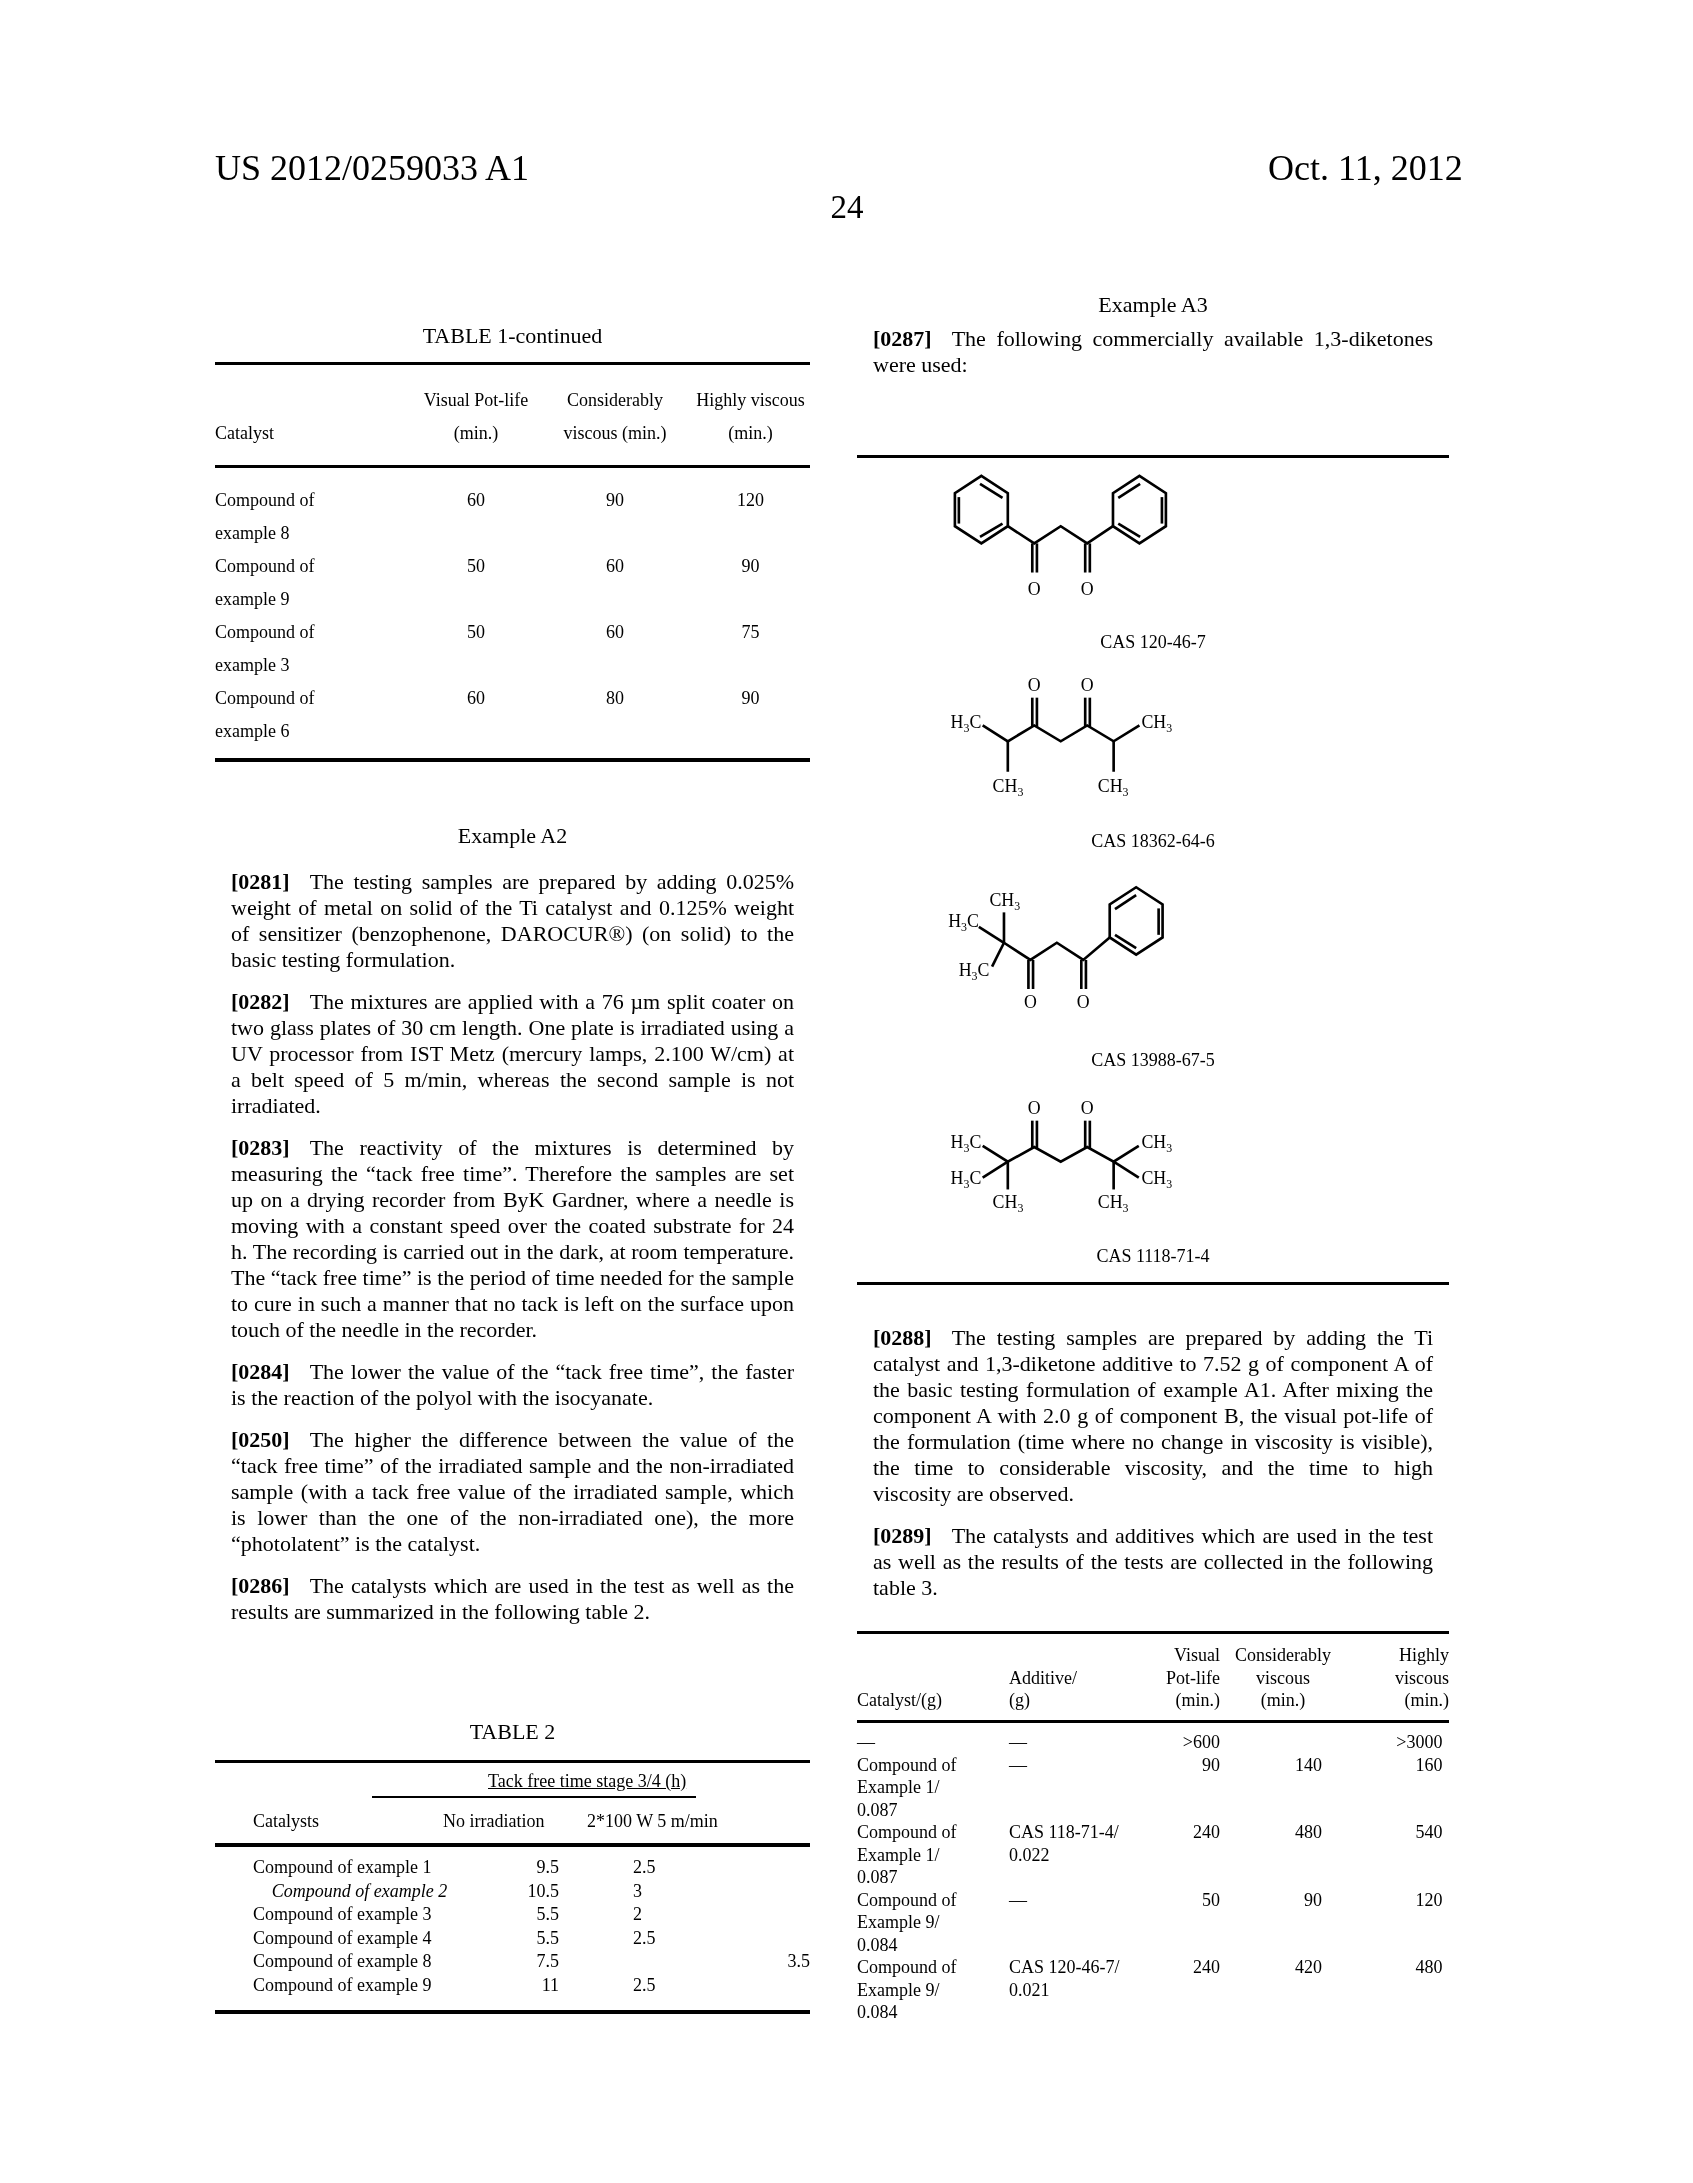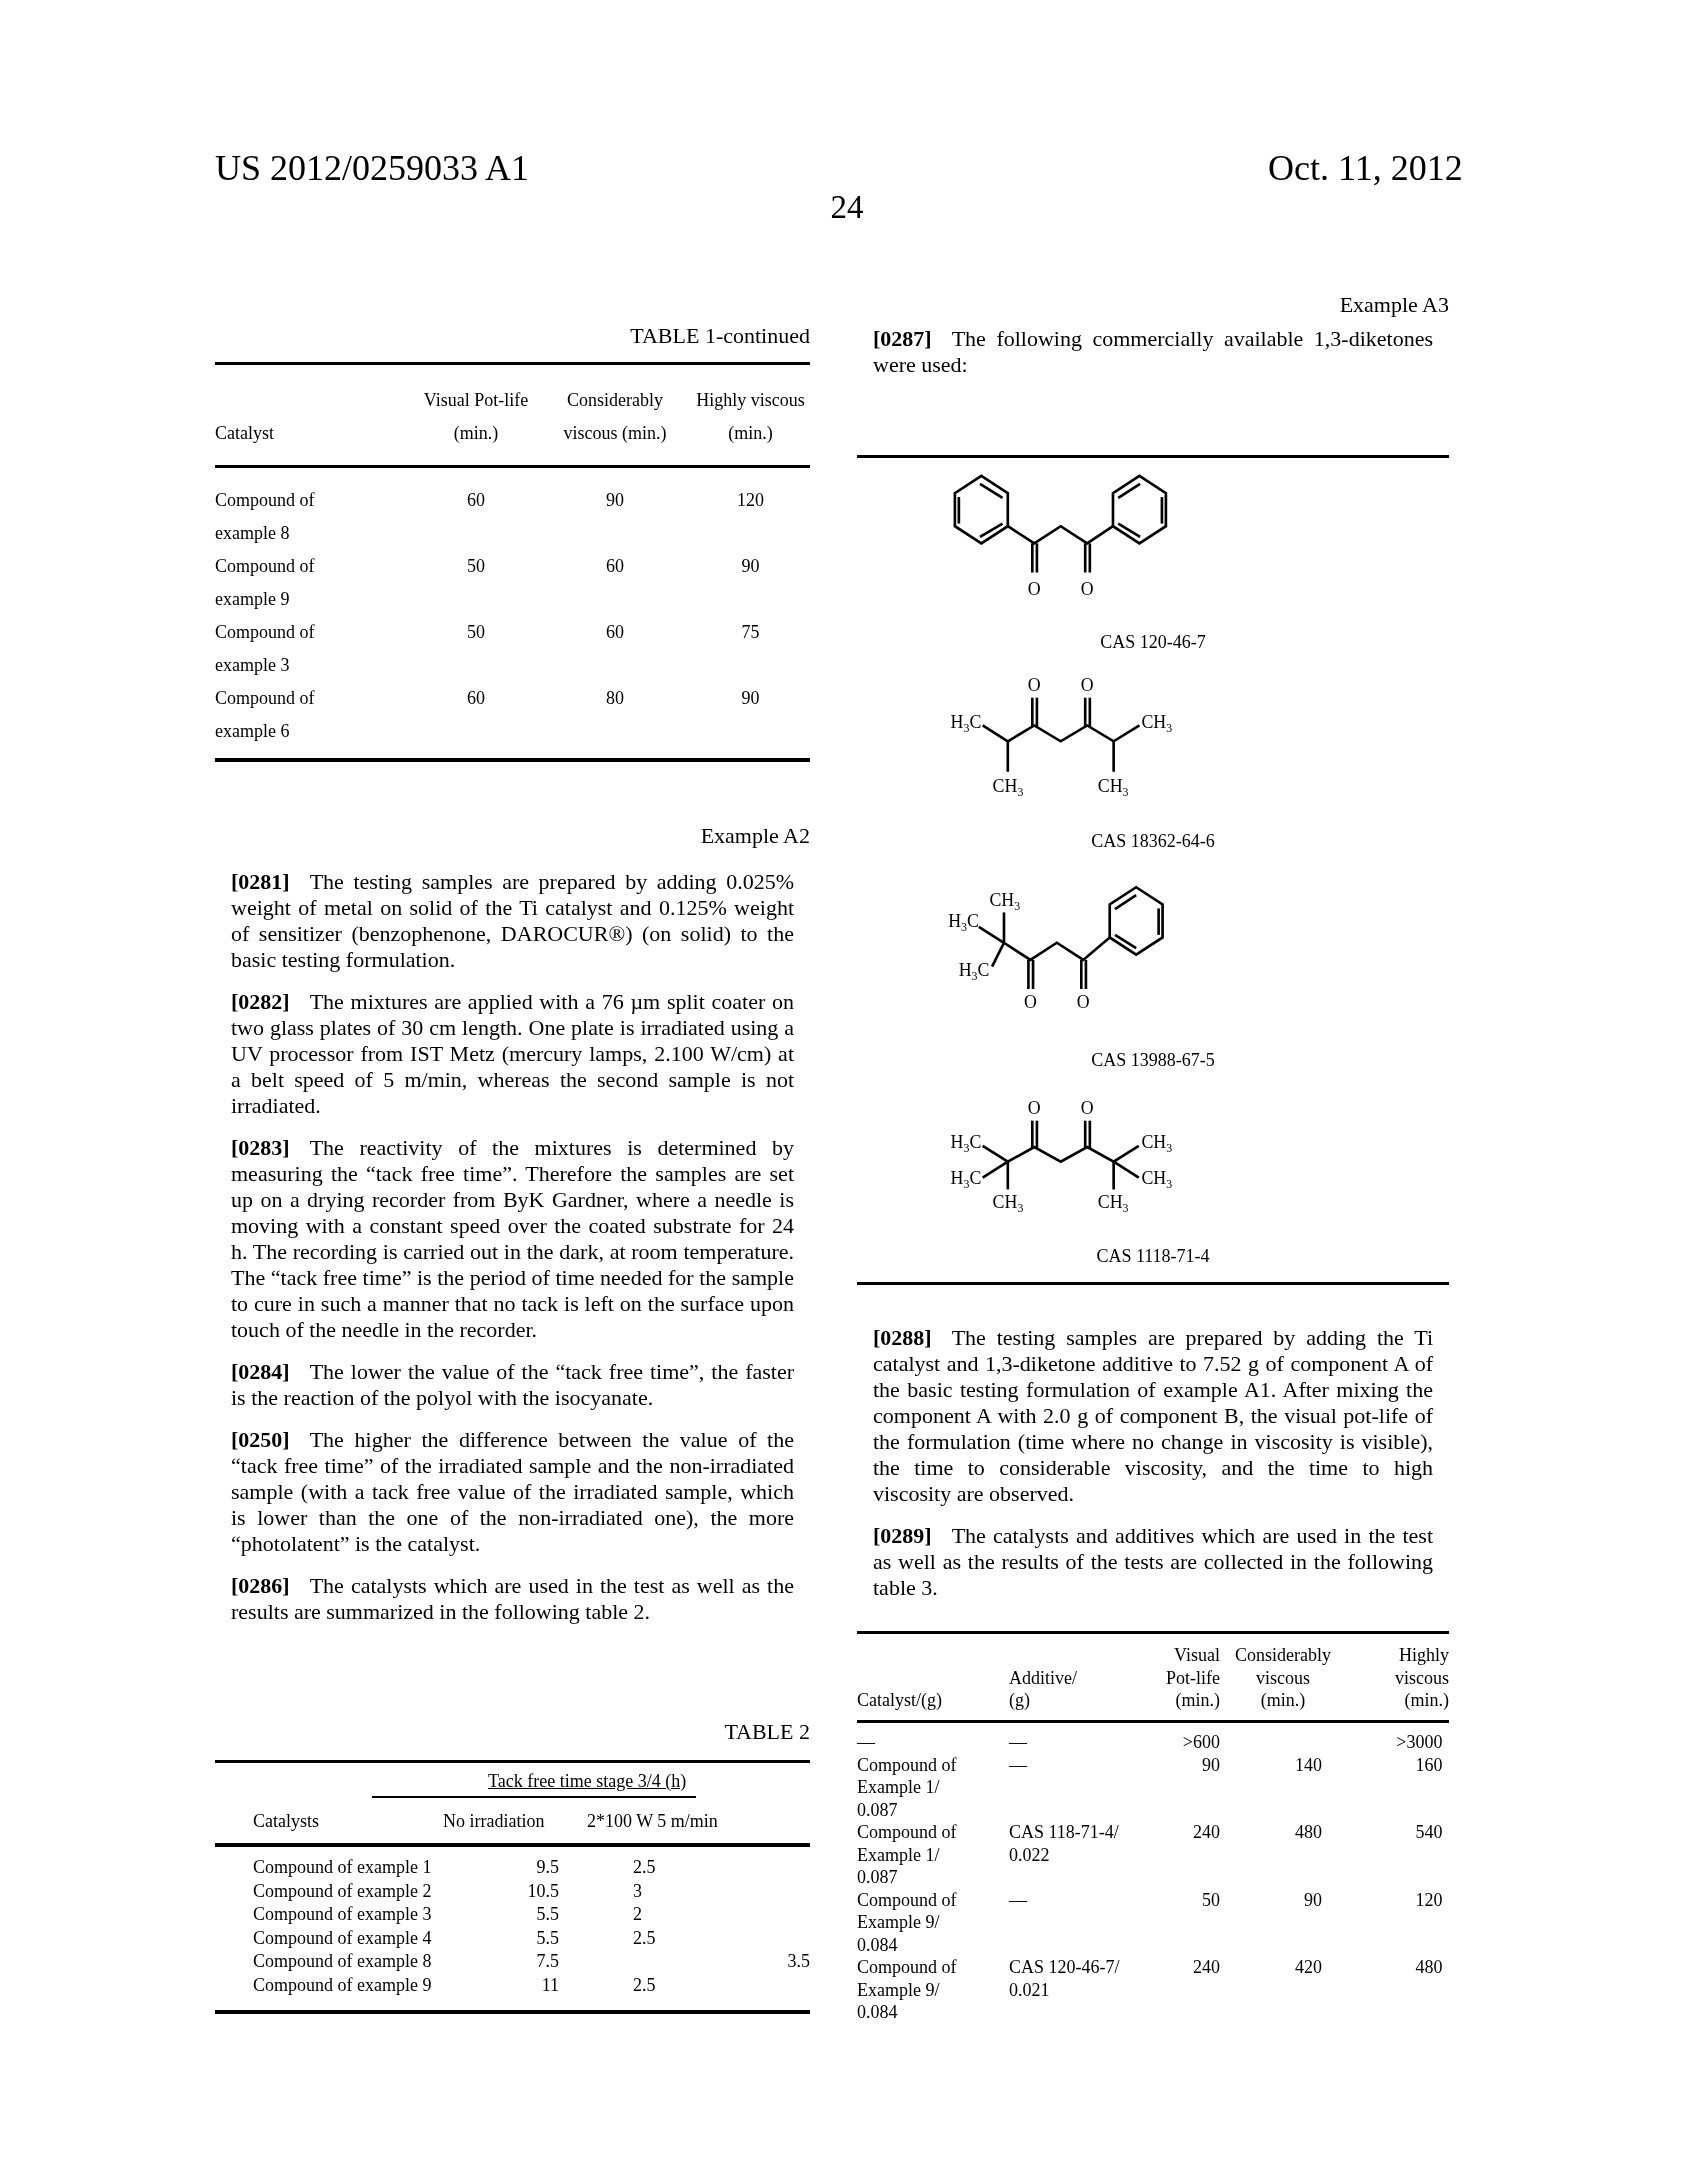--- a/index.html
+++ b/index.html
@@ -7,21 +7,21 @@
          font-family:"Liberation Serif", "DejaVu Serif", serif; color:#000; }
   .abs { position:absolute; }
   .hdr-left { left:215px; top:147px; font-size:36px; letter-spacing:0; }
   .hdr-right { left:1268px; top:147px; font-size:36px; }
   .pagenum { left:810px; width:74px; text-align:center; top:189px; font-size:33px; }
 
   .col { position:absolute; width:595px; }
   .colL { left:215px; }
   .colR { left:857px; width:592px; }
 
-  .caption { text-align:right; font-size:22px; }
+  .caption { text-align:center; font-size:22px; }
   .rule { height:3.3px; background:#000; }
 
   table { border-collapse:collapse; }
   .t1 { width:595px; font-size:18px; line-height:33px; }
   .t1 td, .t1 th { padding:0; font-weight:normal; vertical-align:top; }
   .t1 th { line-height:33px; }
 
   .para { font-size:22px; line-height:26px; text-align:justify; margin:16px; }
   .para .pid { font-weight:bold; margin-right:20px; }
   .para + .para { margin-top:6px; }
@@ -155,21 +155,21 @@
       </colgroup>
     <tbody id="t2body">
         <tr>
           <td></td>
           <td style="text-align: left;">Compound of example 1</td>
           <td style="text-align: right;">9.5</td>
           <td style="text-align: left; padding-left: 74px;">2.5</td>
         </tr>
         <tr>
           <td></td>
-          <td style="text-align: left;">Compound of example 2</td>
+          <td style="text-align: center; font-style: italic;">Compound of example 2</td>
           <td style="text-align: right;">10.5</td>
           <td style="text-align: left; padding-left: 74px;">3</td>
         </tr>
         <tr>
           <td></td>
           <td style="text-align: left;">Compound of example 3</td>
           <td style="text-align: right;">5.5</td>
           <td style="text-align: left; padding-left: 74px;">2</td>
         </tr>
         <tr>

